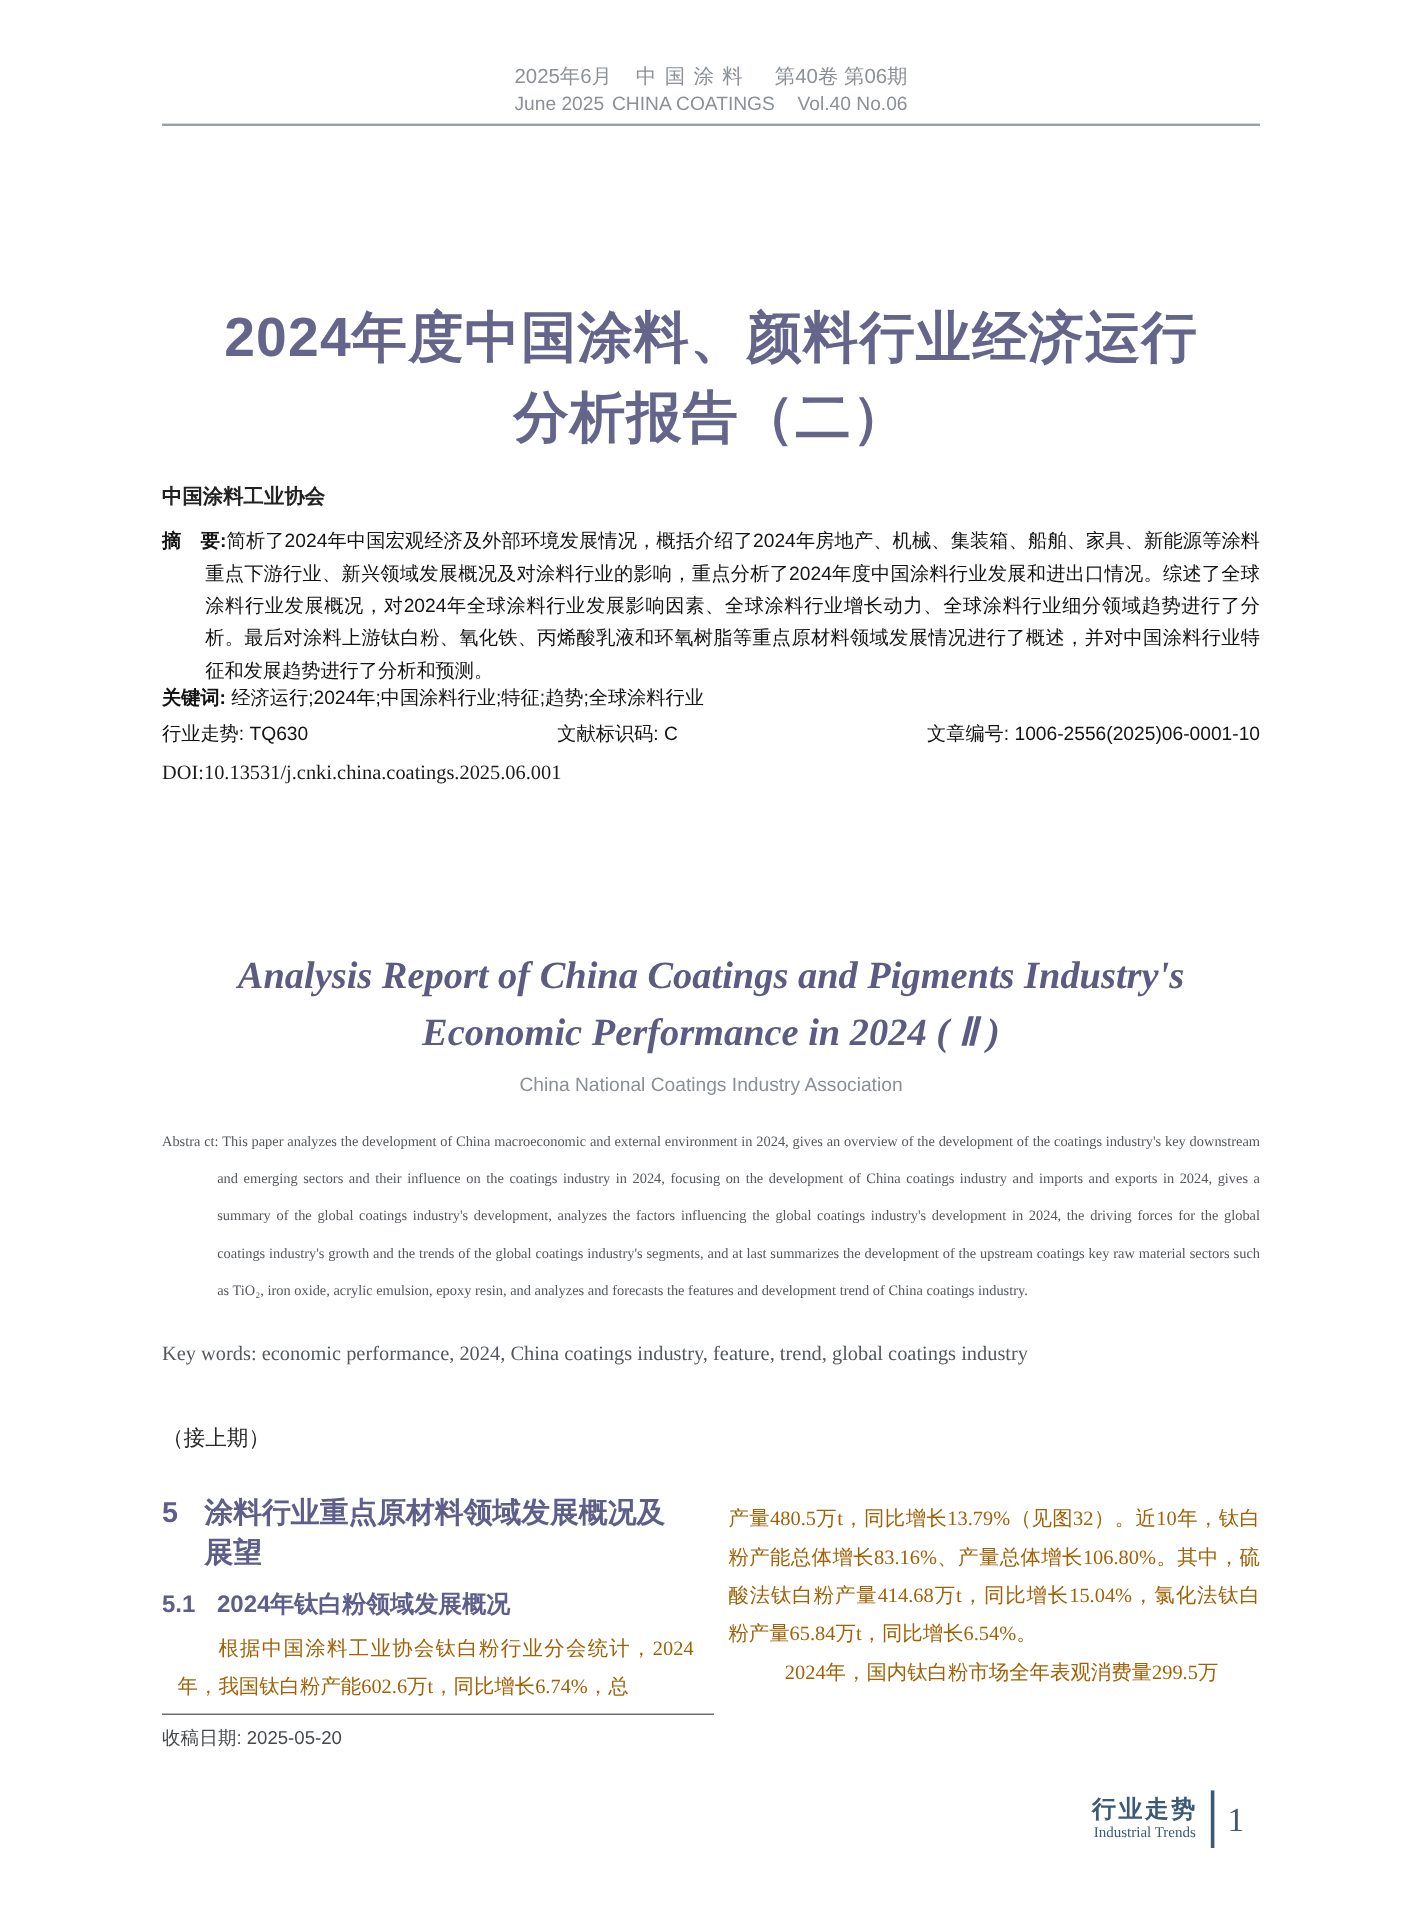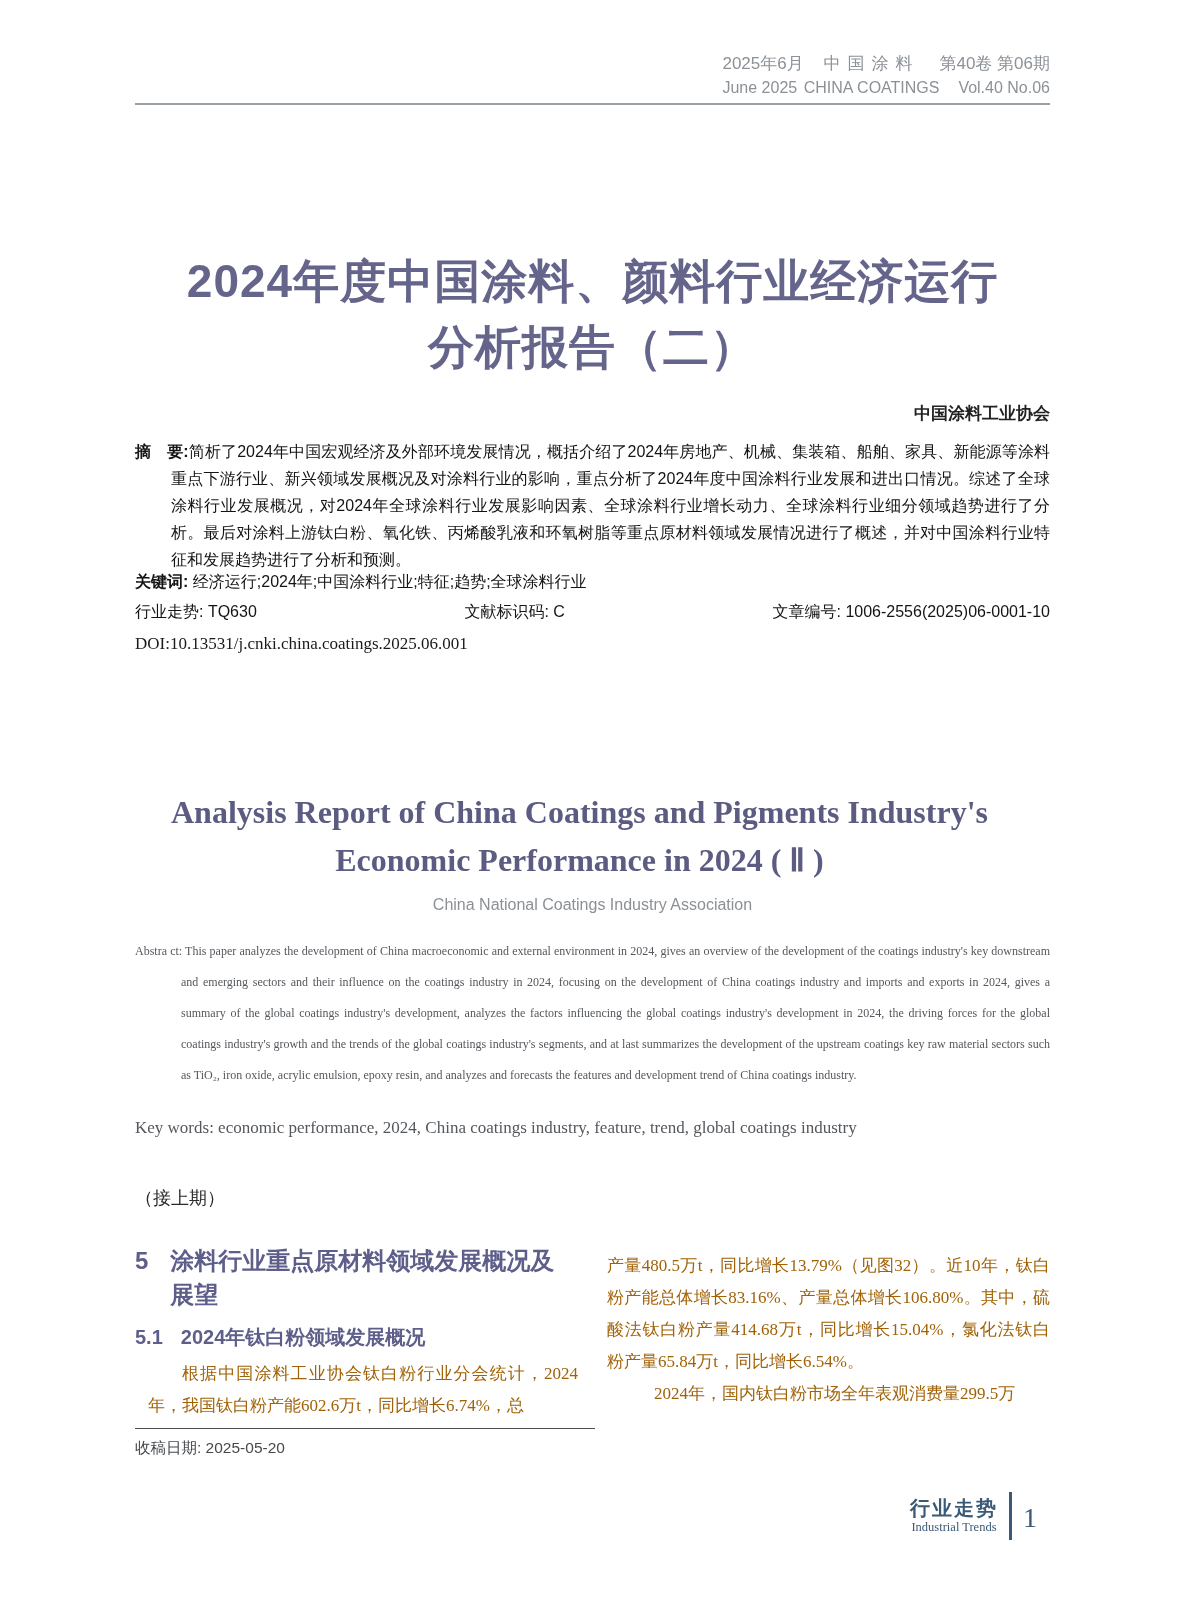--- a/index.html
+++ b/index.html
@@ -5,39 +5,39 @@
   * { margin:0; padding:0; box-sizing:border-box; }
   html,body { background:#e8e8e8; }
   .page {
     position:relative; width:1187px; height:1600px; background:#ffffff;
     margin:0 auto; overflow:hidden;
     font-family:"Liberation Sans", sans-serif; color:#1c1c1c;
   }
   
   .jheader {
     position:absolute; left:135px; top:52px; width:915px;
-    display:flex; justify-content:flex-end; align-items:flex-start;
+    display:flex; justify-content:center; align-items:flex-start;
     color:#8b9197;
   }
   .jheader .blk { line-height:24px; font-size:17px; }
   .jheader .blk .sub { font-size:16px; }
   .jheader .c { text-align:center; }
   .jheader .c .cn { letter-spacing:7px; }
   .jheader .r { text-align:right; }
   .jrule { position:absolute; left:135px; top:103px; width:915px; height:0; border-top:2px solid #99a0a6; }
 
   
   .title-cn {
     position:absolute; left:135px; top:248px; width:915px;
     text-align:center; font-weight:bold; font-size:46px; line-height:66px;
     color:#65658c; letter-spacing:1px;
   }
   .author-cn {
     position:absolute; left:135px; top:402px; width:915px;
-    text-align:right; font-size:17px; font-weight:bold; color:#222;
+    text-align:left; font-size:17px; font-weight:bold; color:#222;
   }
 
   
   .abs-cn {
     position:absolute; left:135px; top:438px; width:915px;
     font-size:16px; line-height:27px; text-align:justify; color:#141414;
     padding-left:36px; text-indent:-36px; font-weight:500;
   }
   .abs-cn .lbl { font-weight:bold; }
   .kw-cn {
@@ -50,23 +50,23 @@
     display:flex; justify-content:space-between;
     font-size:16px; font-weight:500; color:#141414;
   }
   .doi-line {
     position:absolute; left:135px; top:634px; width:915px;
     font-family:"Liberation Serif", serif; font-size:17px; color:#1a1a1a;
   }
 
   
   .title-en {
-    position:absolute; left:97px; top:788px; width:965px;
+    position:absolute; left:110px; top:788px; width:965px;
     text-align:center; font-family:"Liberation Serif", serif; font-weight:bold;
-    font-size:32px; line-height:48px; color:#5c5c82;
+    font-size:32px; line-height:48px; color:#5c5c82;font-style:italic;
   }
   .author-en {
     position:absolute; left:135px; top:896px; width:915px;
     text-align:center; font-size:16px; color:#8b9096;
   }
   .abs-en {
     position:absolute; left:135px; top:936px; width:915px;
     font-family:"Liberation Serif", serif; font-size:12px; line-height:31px;
     text-align:justify; color:#54585d;
     padding-left:46px; text-indent:-46px;

